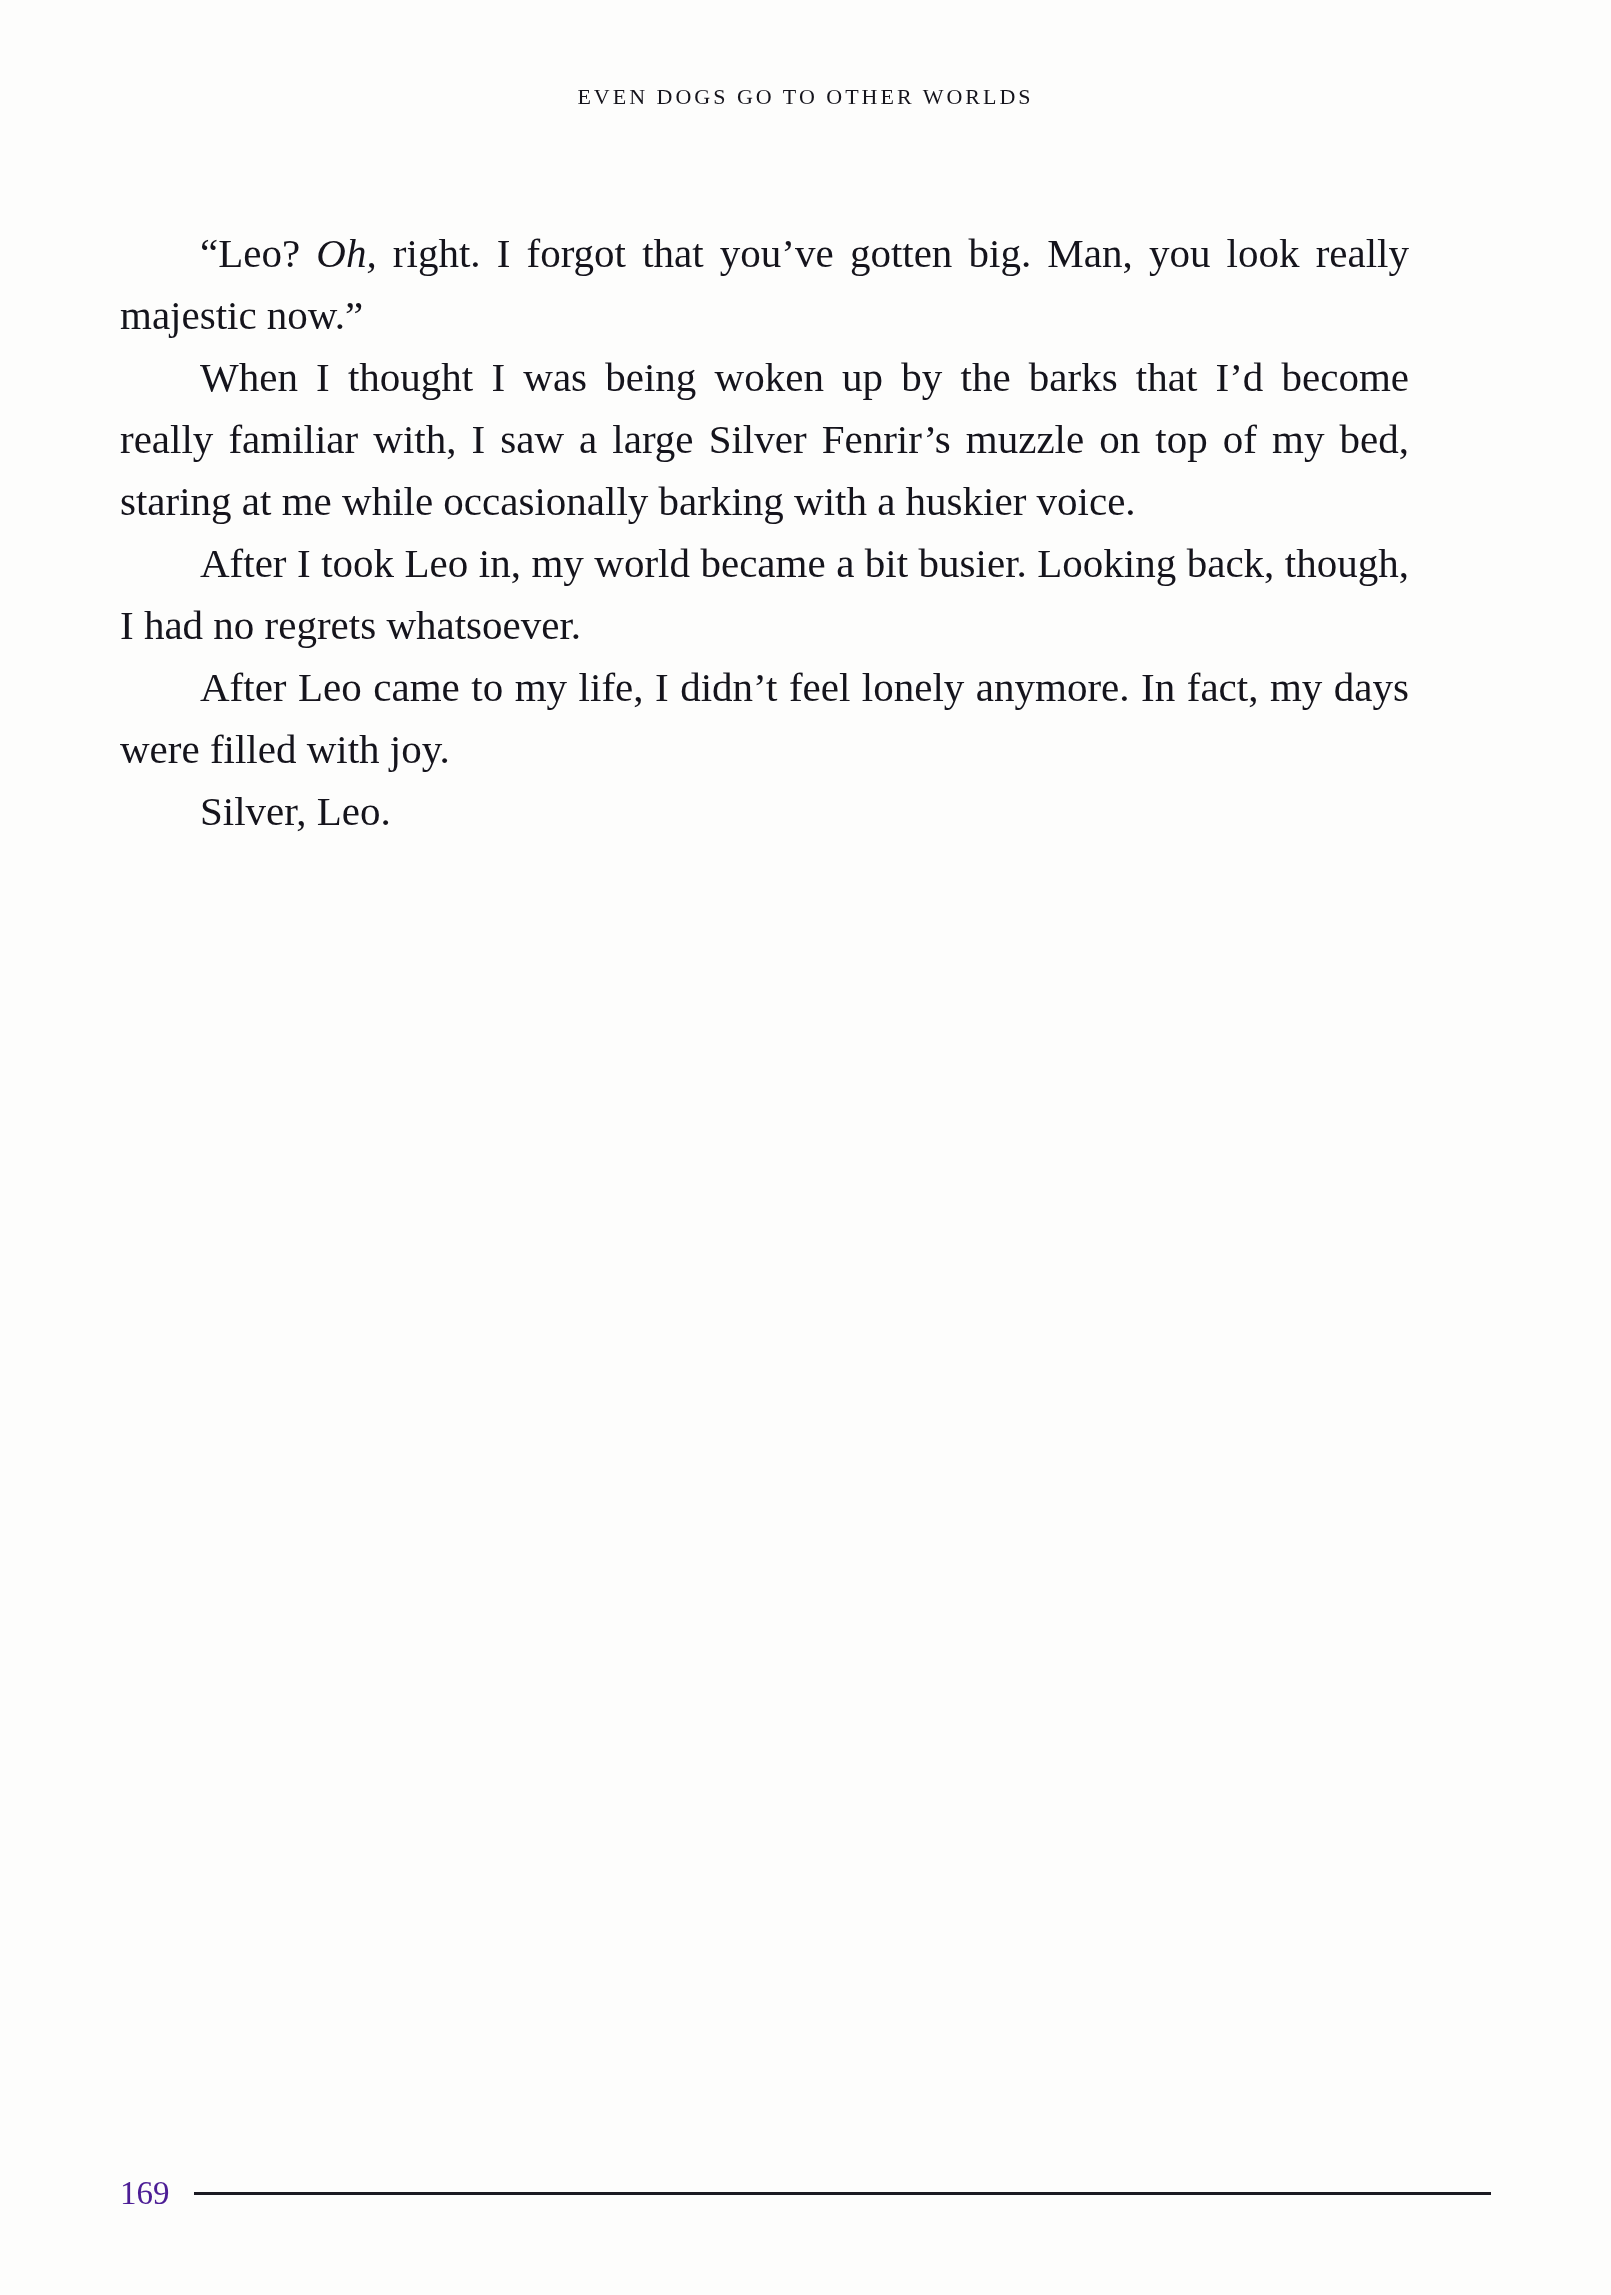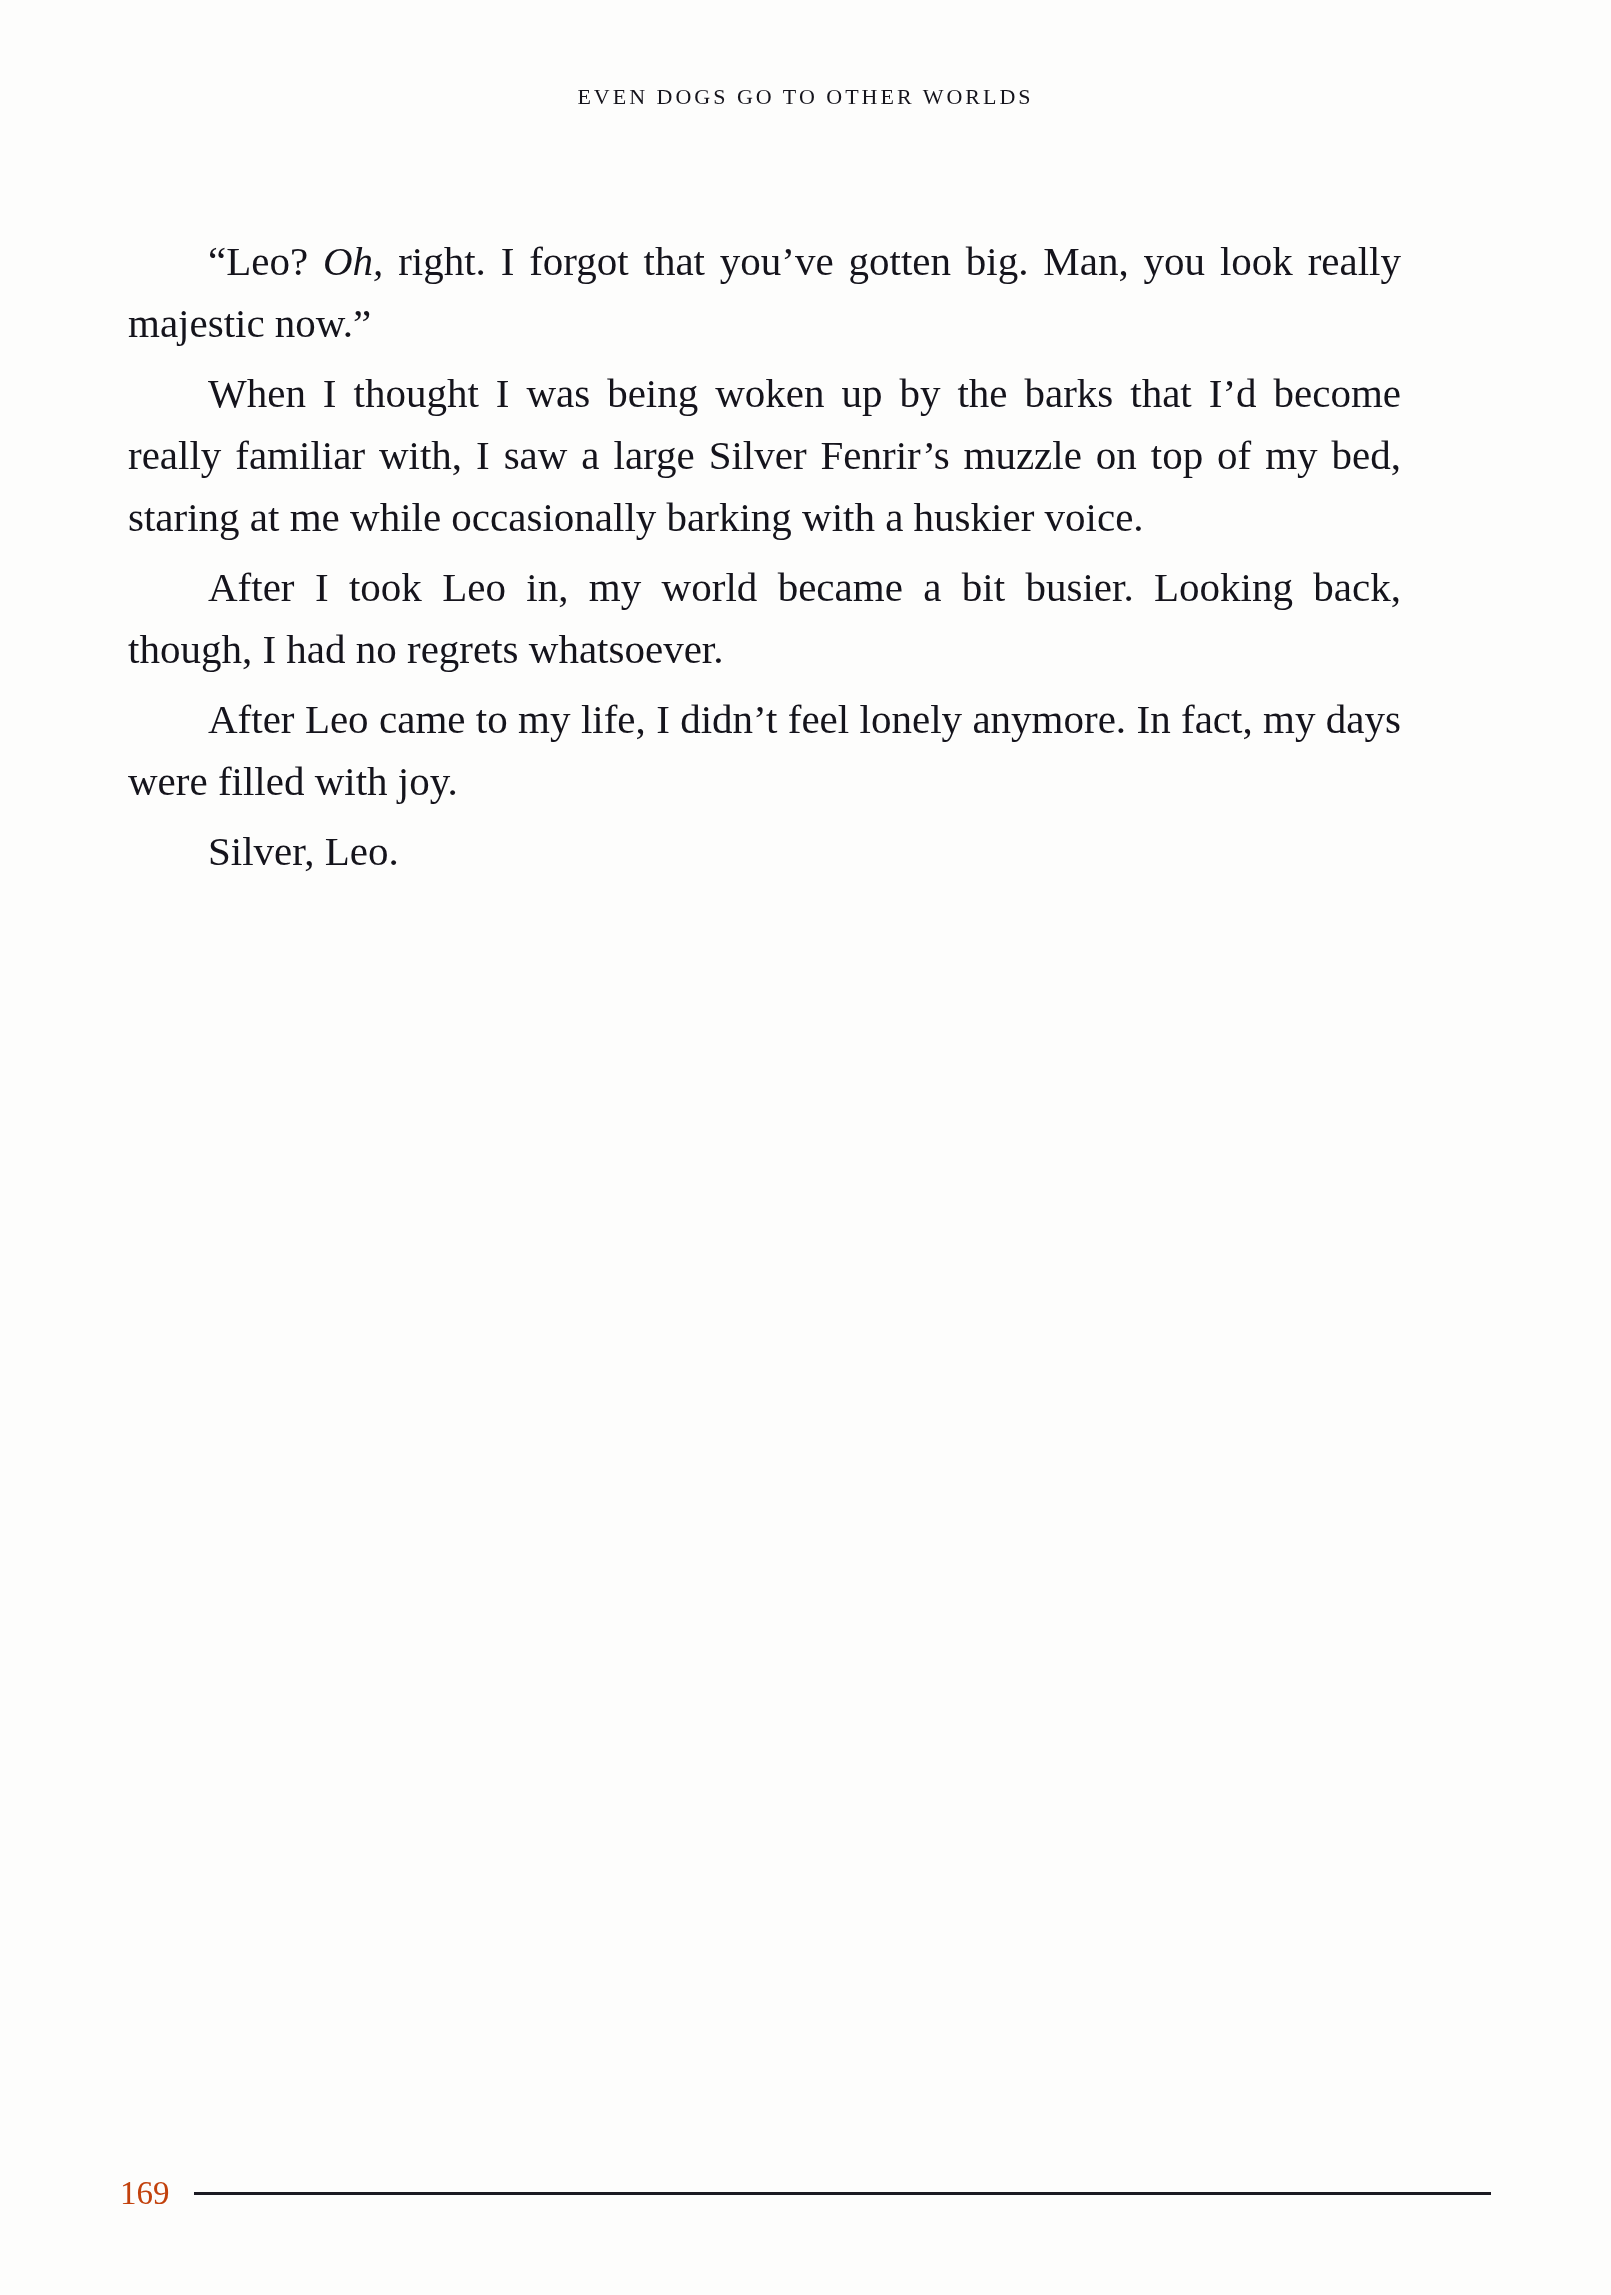--- a/index.html
+++ b/index.html
@@ -38,21 +38,21 @@
 
   
   .text-block {
     position: absolute;
     top: 222px;
     left: 120px;
     width: 1289px;
   }
 
   .para {
-    margin: 8px;
+    margin: 0;
     text-align: justify;
     text-justify: inter-word;
     font-size: 41px;
     line-height: 62px;
     color: #15141c;
     text-indent: 80px;
     hyphens: none;
     -webkit-hyphens: none;
     font-weight: 400;
   }
@@ -76,21 +76,21 @@
     position: absolute;
     left: 120px;
     right: 120px;
     top: 2177px;
     display: flex;
     align-items: center;
   }
 
   .folio {
     font-size: 33px;
-    color: #c2410c;
+    color: #4c1d95;
     line-height: 1;
     padding-right: 24px;
     white-space: nowrap;
     font-family: "Liberation Serif", "DejaVu Serif", serif;
   }
 
   .footer-rule {
     flex: 1 1 auto;
     height: 3.6px;
     background: #1b1a22;

